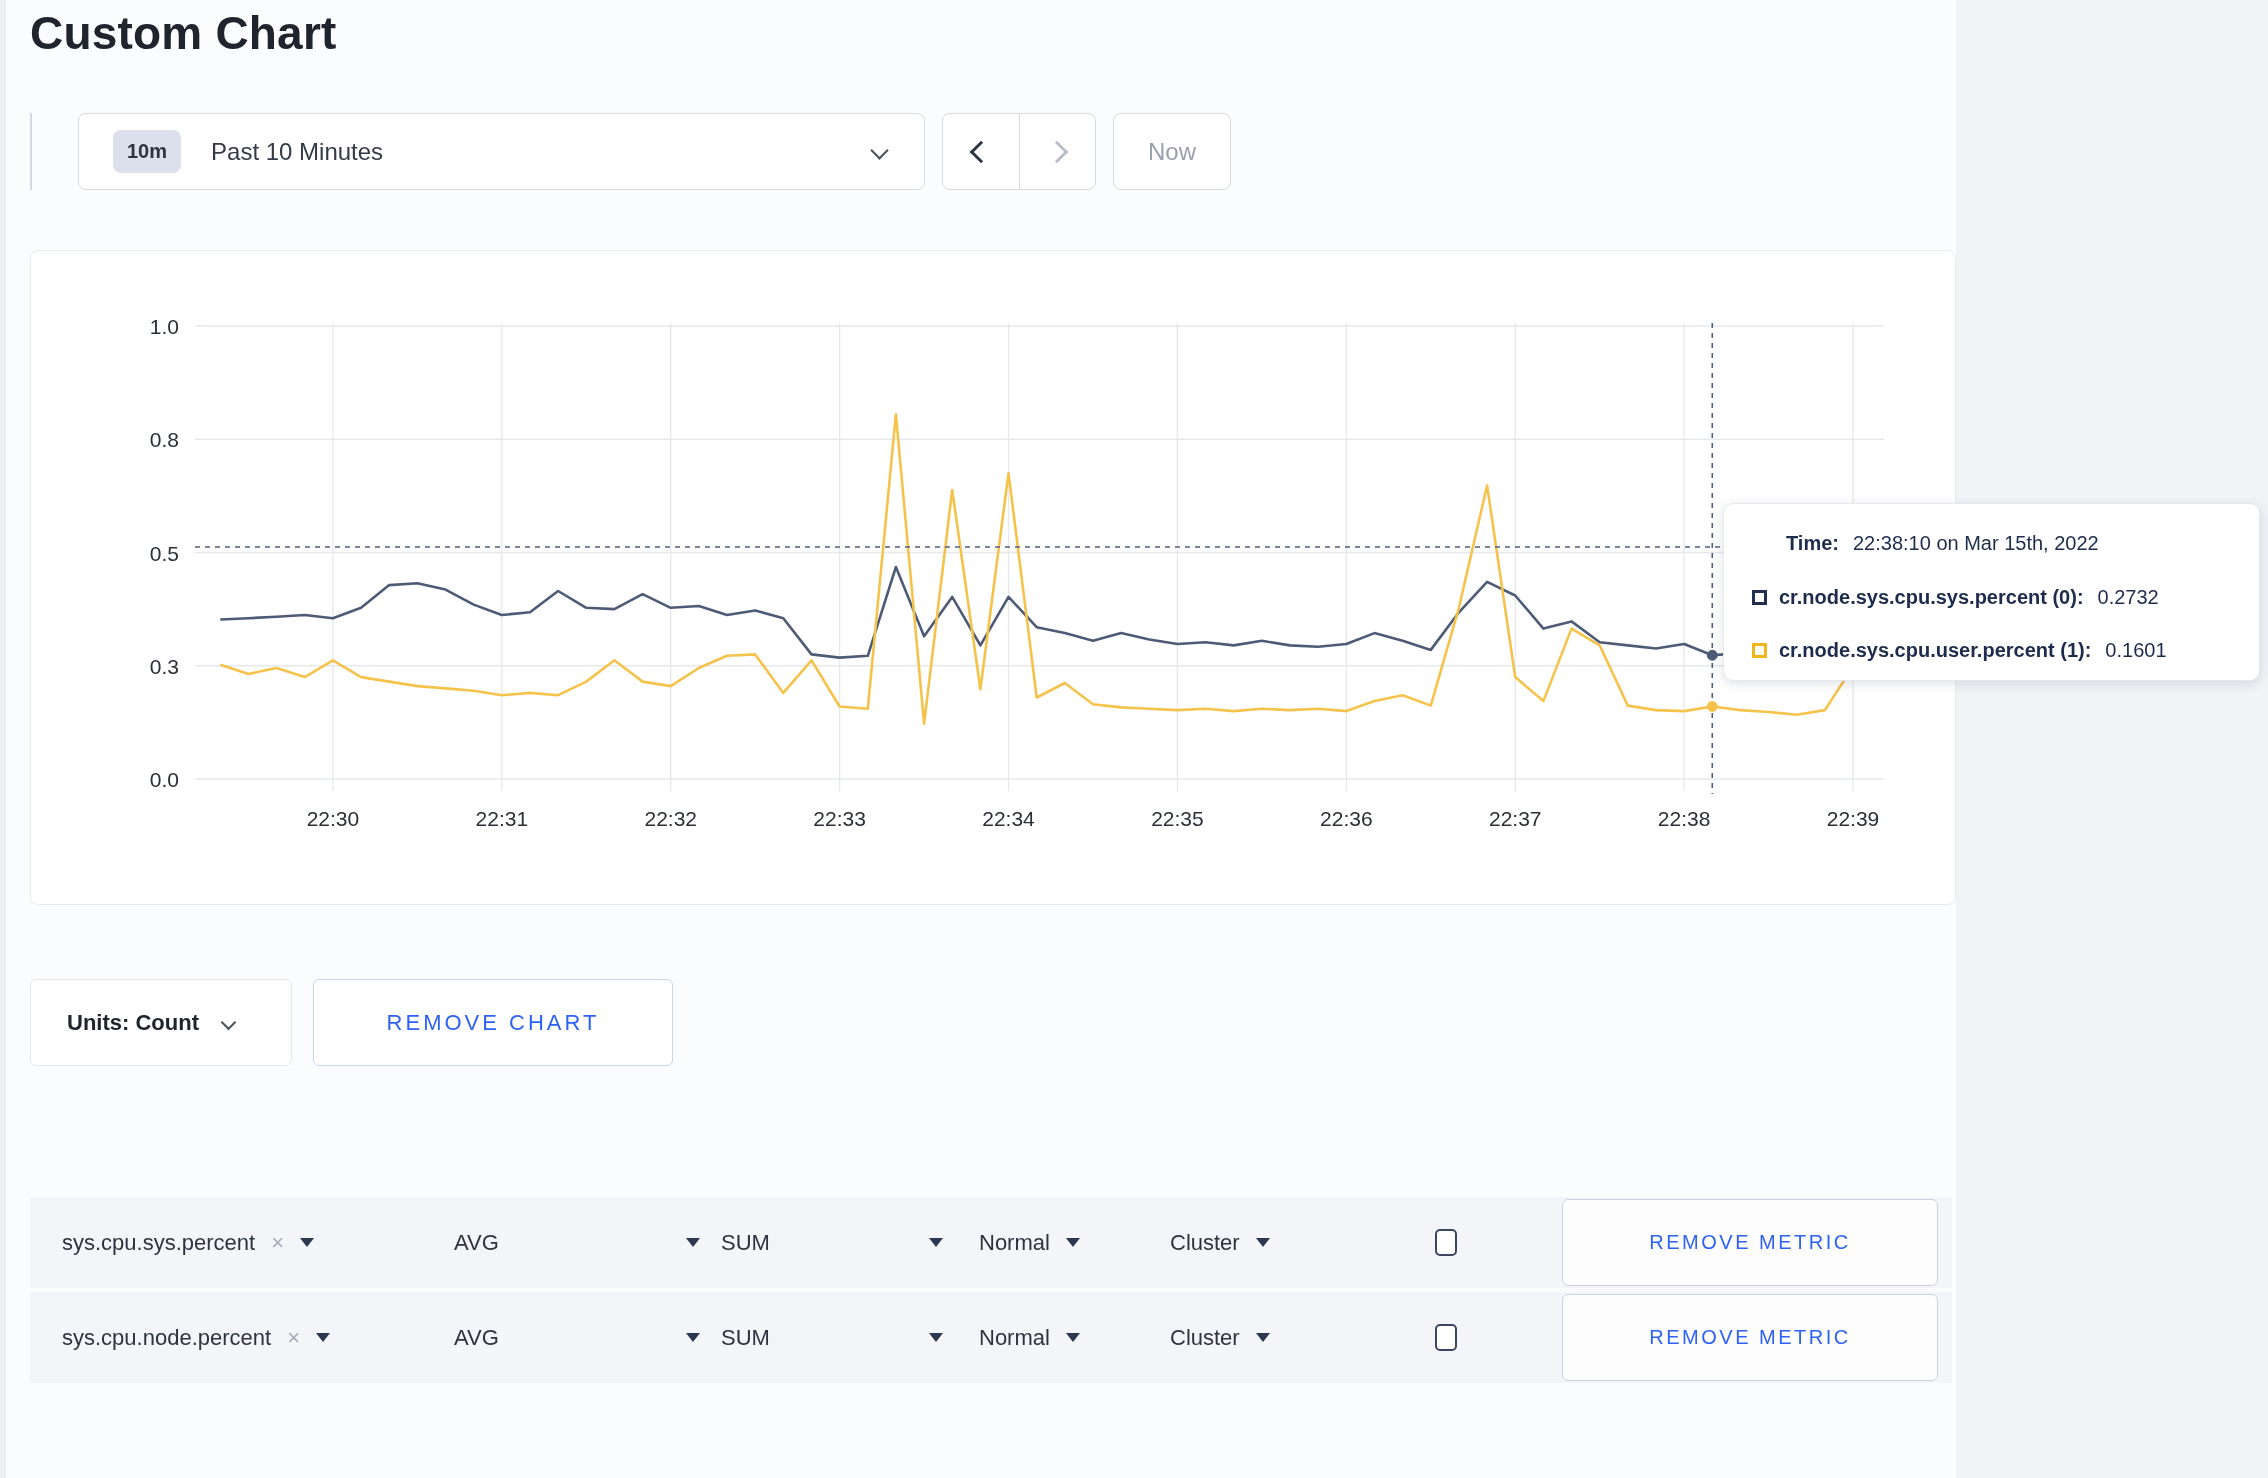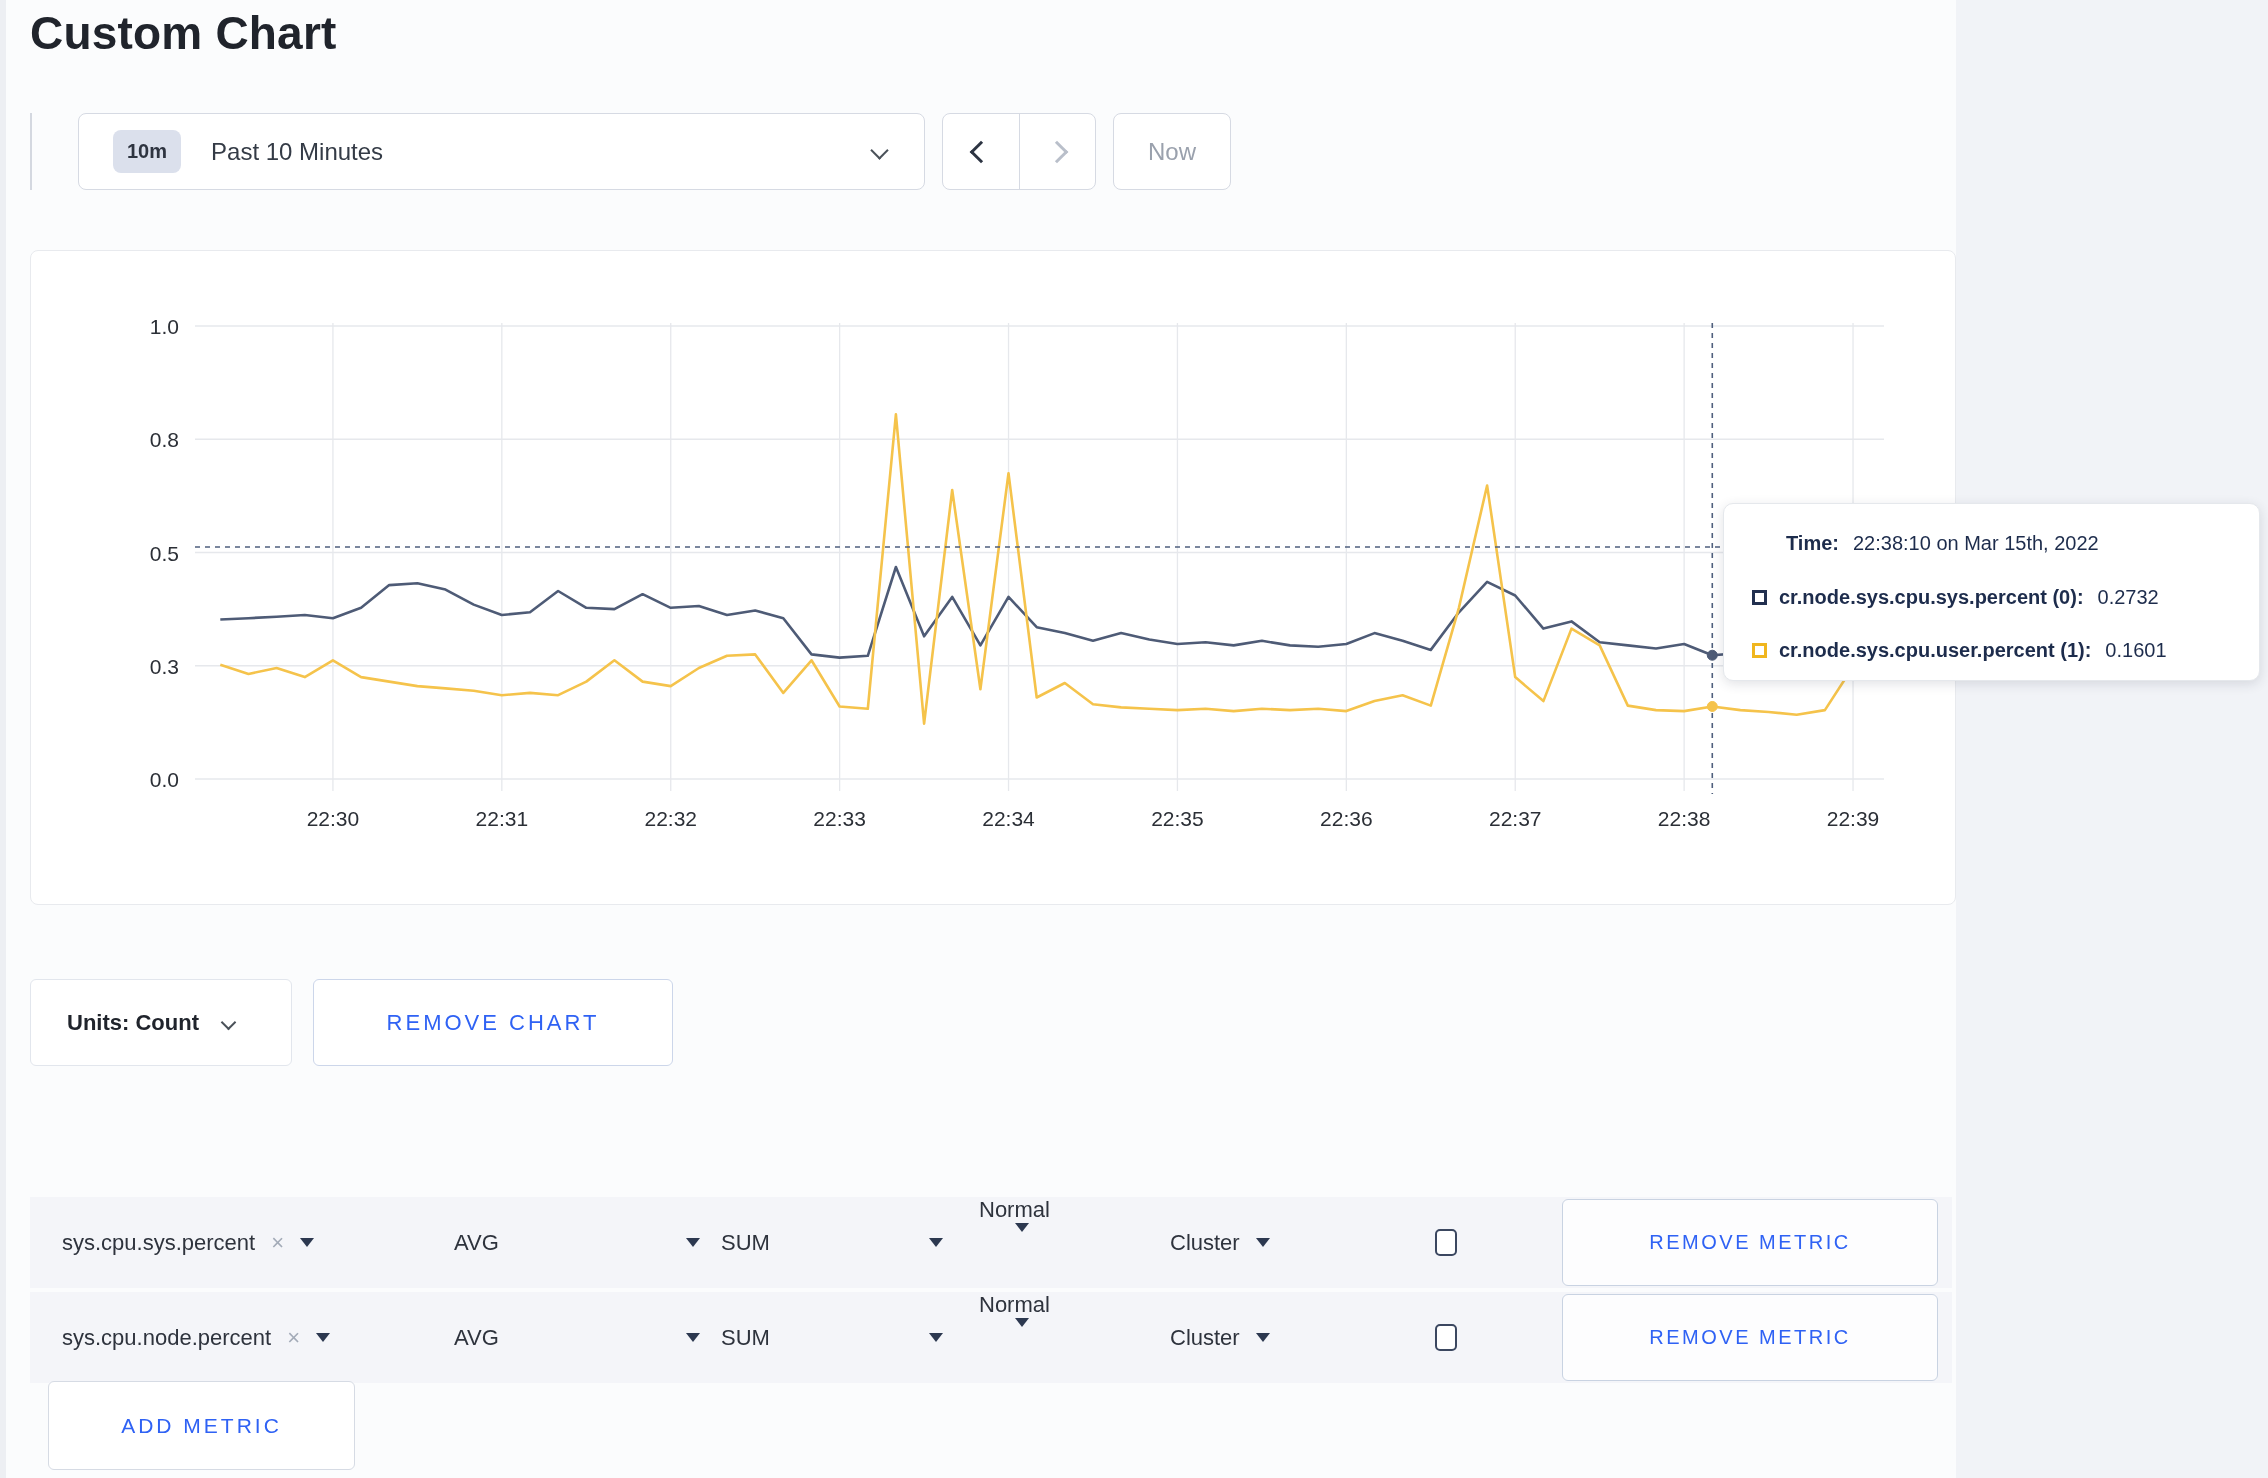--- a/index.html
+++ b/index.html
@@ -65,21 +65,21 @@
   .mt-row { position:absolute; left:30px; width:1922px; height:91px; background:#f4f5f9; }
   .row-1 { top:1197px; } .row-2 { top:1292px; }
   .cell { position:absolute; top:0; height:91px; display:flex; align-items:center; font-size:22px; color:#2e333d; }
   .caret { width:0; height:0; border-left:7px solid transparent; border-right:7px solid transparent;
       border-top:9px solid #2c3850; display:inline-block; cursor:pointer; }
   .x-icon { color:#a3abb8; font-size:22px; margin-left:16px; cursor:pointer; }
   .cell .caret { margin-left:16px; }
   .cell-name { left:32px; }
   .cell-ds { left:424px; width:246px; } .cell-ag { left:691px; width:222px; }
   .cell-ds .caret, .cell-ag .caret { margin-left:auto; }
-  .cell-rate { left:949px;flex-direction:column; } .cell-src { left:1140px; }
+  .cell-rate { left:949px; } .cell-src { left:1140px; }
   .checkbox { position:absolute; left:1405px; top:32px; width:22px; height:27px; background:#fff;
       border:2px solid #3b4760; border-radius:5px; cursor:pointer; }
   .remove-metric { position:absolute; left:1532px; top:2px; width:376px; height:87px; font-size:20px;
       letter-spacing:2.5px; border-color:#c9d3e2; background:#fdfdfe; }
   .add-metric { position:absolute; left:48px; top:1381px; width:307px; height:89px; font-size:21px; border-color:#d6dbe4; }
 </style>
 </head>
 <body>
 
 <div class="page">
@@ -214,14 +214,13 @@
       <span class="caret"></span>
     </div>
     <div class="cell cell-src">
       <span>Cluster</span>
       <span class="caret"></span>
     </div>
     <div class="checkbox"></div>
     <div class="btn-blue remove-metric">REMOVE METRIC</div>
   </div>
 
-  <div class="btn-blue add-metric">ADD METRIC</div>
 </div>
 
 </body></html>

